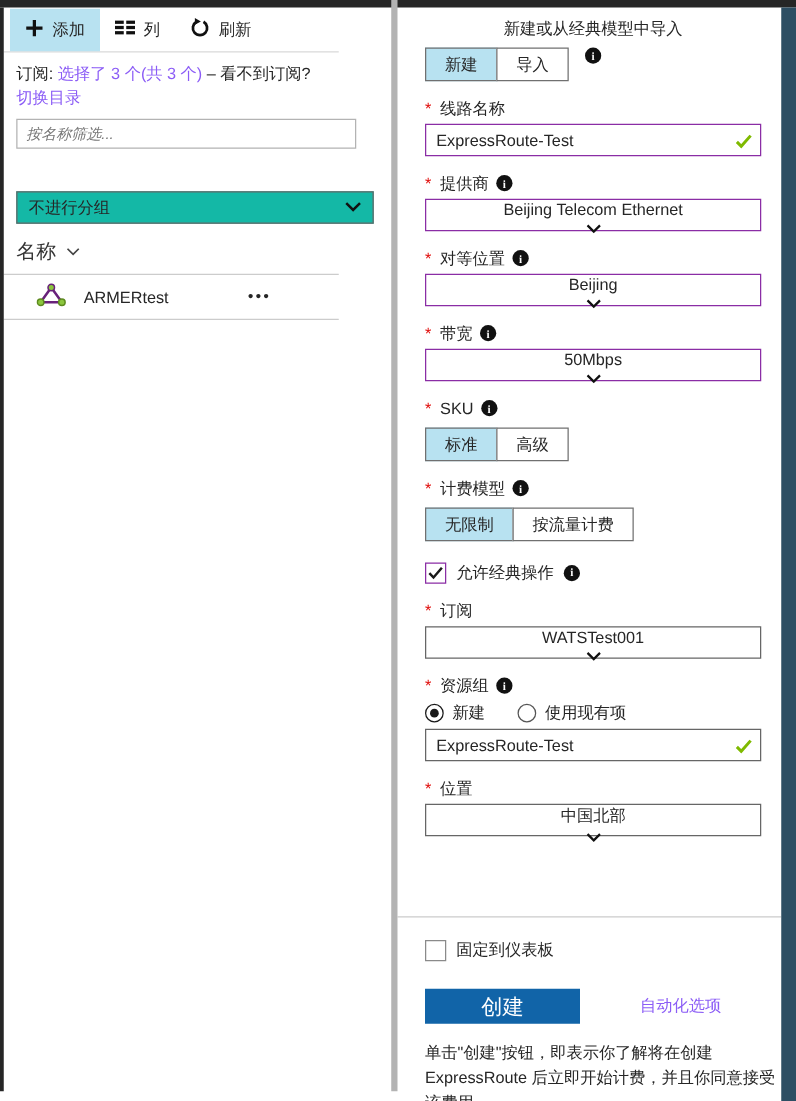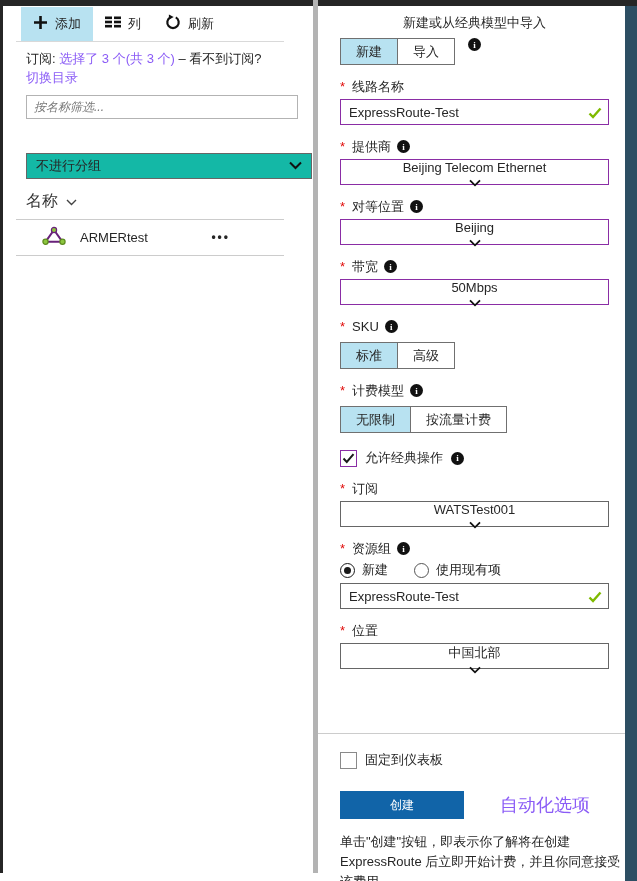--- a/index.html
+++ b/index.html
@@ -7,21 +7,21 @@
   body { font-family:"Liberation Sans","DejaVu Sans",sans-serif; color:#262626; }
   #frame { position:relative; width:637px; height:881px; background:#ffffff; overflow:hidden; }
 
   
   .topbar { position:absolute; left:0; top:0; width:637px; height:6px; background:#262626; z-index:5; }
   .left-edge { position:absolute; left:0; top:6px; width:3px; height:867px; background:#262626; z-index:5; }
   .bladesep { position:absolute; left:313px; top:0; width:5px; height:873px; background:#b3b3b3; z-index:6; }
   .right-edge { position:absolute; left:625px; top:6px; width:12px; height:875px; background:#2d4e63; z-index:5; }
 
   .panel { position:absolute; top:6px; background:#fff; }
-  #left-panel { left:16px; width:268px; height:867px; }
+  #left-panel { left:3px; width:268px; height:867px; }
   #right-panel { left:318px; width:307px; height:875px; }
 
   
   .toolbar { display:flex; align-items:center; height:36px; border-bottom:1px solid #d9d9d9; padding-left:5px; }
   .tb-btn { display:flex; align-items:center; gap:7px; height:34px; padding:0 12px; font-size:13px; cursor:pointer; }
   .tb-btn.active { background:#b8e2f1; }
   .sub-line { margin:8px 10px 0; font-size:13px; line-height:1.45; }
   a.link { color:#8b5cf6; text-decoration:none; cursor:pointer; }
   .filter-wrap { margin:7px 10px 0; }
   .filter-wrap input { width:272px; height:24px; border:1px solid #b3b3b3; padding:2px 7px; font-size:12px; font-style:italic; color:#555; font-family:"Liberation Sans","DejaVu Sans",sans-serif; outline:none; }
@@ -58,22 +58,22 @@
   .checkbox.gray { border-color:#8a8a8a; }
 
   .radio-row { display:flex; align-items:center; gap:26px; margin-top:4px; height:18px; font-size:13px; }
   .radio-opt { display:flex; align-items:center; gap:7px; cursor:pointer; }
   .radio { width:15px; height:15px; border:1px solid #1a1a1a; border-radius:50%; position:relative; flex:none; background:#fff; }
   .radio.checked::after { content:""; position:absolute; left:3px; top:3px; width:7px; height:7px; border-radius:50%; background:#1a1a1a; }
   .radio.unchecked { border-color:#555; }
 
   .panel-footer { position:absolute; left:0; right:0; top:727px; border-top:1px solid #cccccc; padding:17px 16px 0 22px; }
   .create-row { display:flex; align-items:center; margin-top:22px; }
-  .create-btn { width:124px; height:28px; background:#1164a8; color:#fff; border:none; font-size:12px; cursor:pointer; font-family:"Liberation Sans","DejaVu Sans",sans-serif;text-align:center; }
-  .automation-link { margin-left:36px; font-size:18px;text-align:right; }
+  .create-btn { width:124px; height:28px; background:#1164a8; color:#fff; border:none; font-size:17px; cursor:pointer; font-family:"Liberation Sans","DejaVu Sans",sans-serif;text-align:center; }
+  .automation-link { margin-left:48px; font-size:13px;text-align:right; }
   .disclaimer { margin-top:13px; font-size:13px; line-height:1.55; width:282px; }
 </style>
 </head>
 <body>
 
 <div id="frame">
   <div class="topbar"></div>
   <div class="left-edge"></div>
   <div class="right-edge"></div>
 

